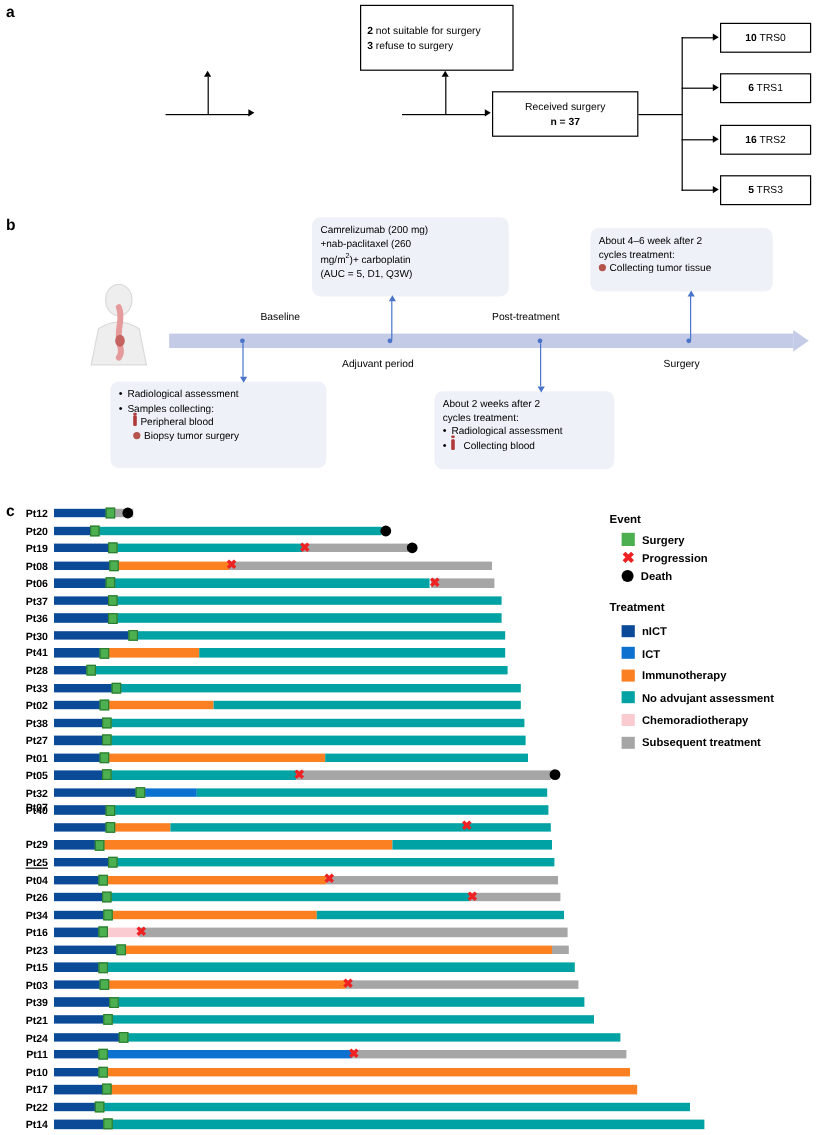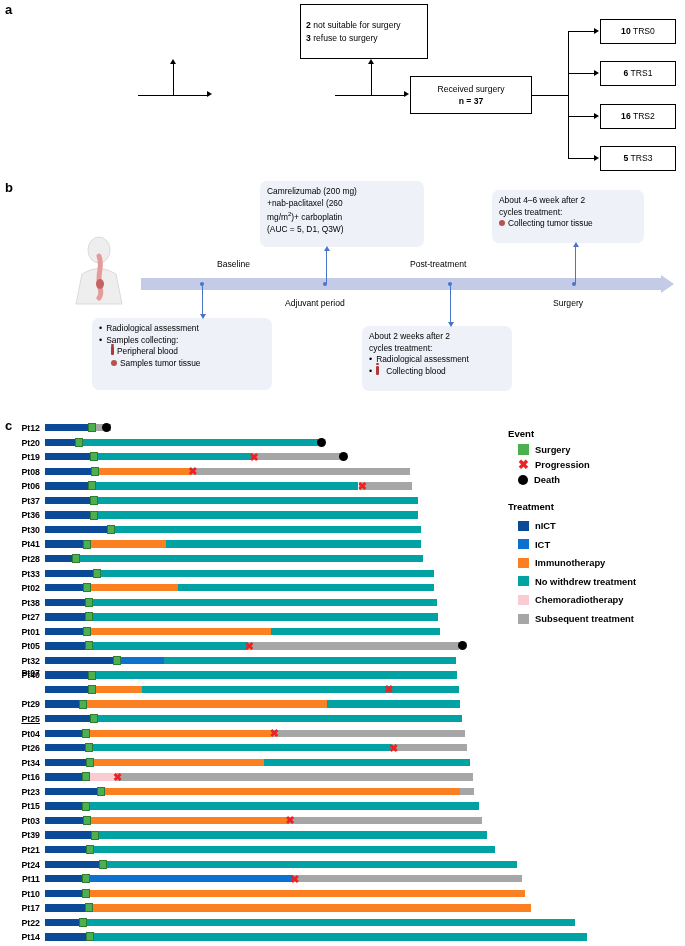--- a/index.html
+++ b/index.html
@@ -165,21 +165,21 @@
   <div class="rbox" style="left:92px;top:140px;width:180px;height:72px;">
     <div class="bul">
         <span class="bd">•</span>
         <span>Radiological assessment</span>
       </div>
     <div class="bul">
         <span class="bd">•</span>
         <span>Samples collecting:</span>
       </div>
     <div style="padding-left:12px;"><span class="icon-blood"></span><span>Peripheral blood</span></div>
-    <div style="padding-left:12px;"><span class="icon-tissue"></span><span>Samples tumor tissue</span></div>
+    <div style="padding-left:12px;"><span class="icon-tissue"></span><span>Biopsy tumor surgery</span></div>
   </div>
   <div class="conn" style="left:202px;top:108px;height:28px;"></div>
   <div class="conn-dn" style="left:199.5px;top:136px;"></div>
 
   <div class="rbox" style="left:362px;top:148px;width:150px;height:65px;">
     <div>About 2 weeks after 2</div>
     <div>cycles treatment:</div>
     <div class="bul">
         <span class="bd">•</span>
         <span>Radiological assessment</span>
@@ -393,21 +393,21 @@
       <div class="lg-row" style="left: 518px; top: 128.6px;">
         <span class="sw" style="background: rgb(13, 114, 207); height: 10px;"></span>
         <span>ICT</span>
       </div>
       <div class="lg-row" style="left: 518px; top: 147.2px;">
         <span class="sw" style="background: rgb(251, 128, 34); height: 10px;"></span>
         <span>Immunotherapy</span>
       </div>
       <div class="lg-row" style="left: 518px; top: 165.8px;">
         <span class="sw" style="background: rgb(0, 162, 164); height: 10px;"></span>
-        <span>No withdrew treatment</span>
+        <span>No advujant assessment</span>
       </div>
       <div class="lg-row" style="left: 518px; top: 184.4px;">
         <span class="sw" style="background: rgb(251, 203, 210); height: 10px;"></span>
         <span>Chemoradiotherapy</span>
       </div>
       <div class="lg-row" style="left: 518px; top: 203px;">
         <span class="sw" style="background: rgb(166, 166, 166); height: 10px;"></span>
         <span>Subsequent treatment</span>
       </div>
     </div>

